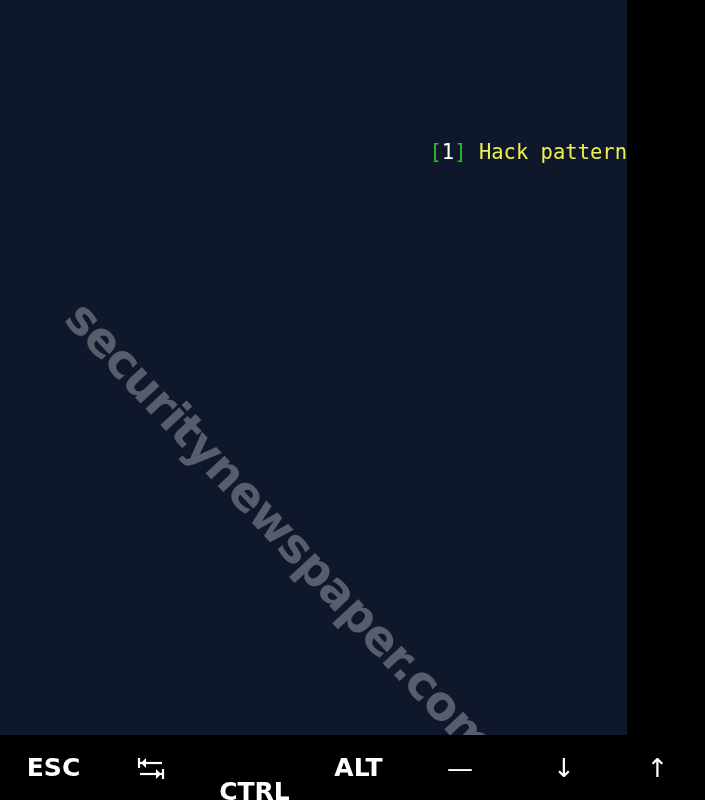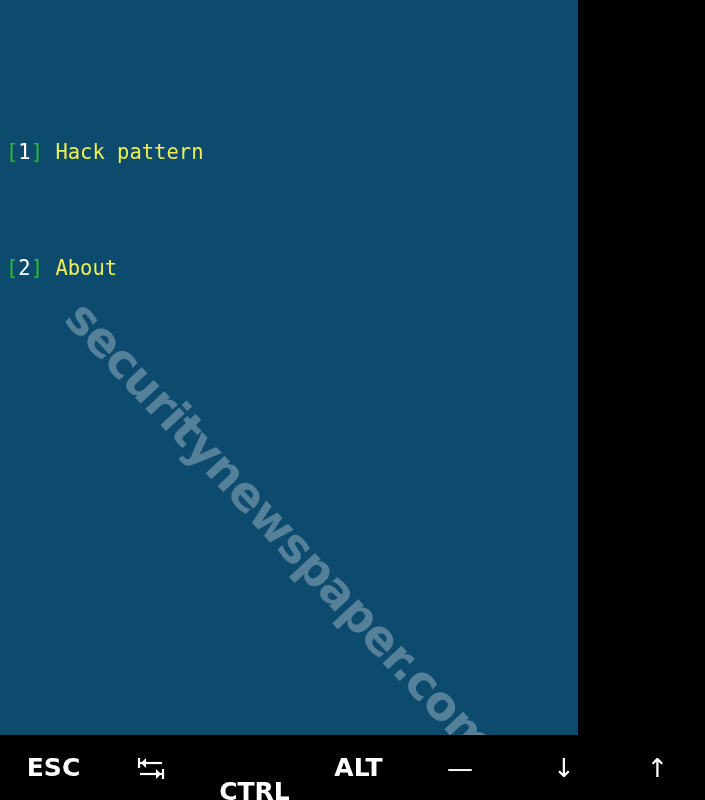--- a/index.html
+++ b/index.html
@@ -10,26 +10,27 @@
   body {
     width: 705px;
     height: 800px;
     overflow: hidden;
     font-family: "DejaVu Sans Mono", "Liberation Mono", monospace;
   }
 
   
   #terminal {
     position: relative;
-    width: 578px;
+    width: 627px;
     height: 735px;
-    background: #0c4a6e;
+    background: #0f172a;
     overflow: hidden;
     box-sizing: border-box;
     padding: 22px 0 0 0;
+    text-align: right;
   }
 
   .term-body {
     position: relative;
     z-index: 2;
     font-size: 20.5px;
     line-height: 29px;
     letter-spacing: 0px;
     white-space: pre;
     padding-left: 6px;
@@ -106,21 +107,20 @@
 </head>
 <body>
 
 <div id="terminal">
 
   <div class="term-body">
 
     
     <div class="line"><span class="pfx pfx-green"><span class="br">[</span><span class="num">1</span><span class="br">]</span></span><span class="c-yellow"> <span>Hack pattern</span></span></div>
 
-    <div class="line"><span class="pfx pfx-green"><span class="br">[</span><span class="num">2</span><span class="br">]</span></span><span class="c-yellow"> <span>About</span></span></div>
 
 
 
     <div class="line blank"></div>
     <div class="line blank"></div>
 
     
     
 
     

